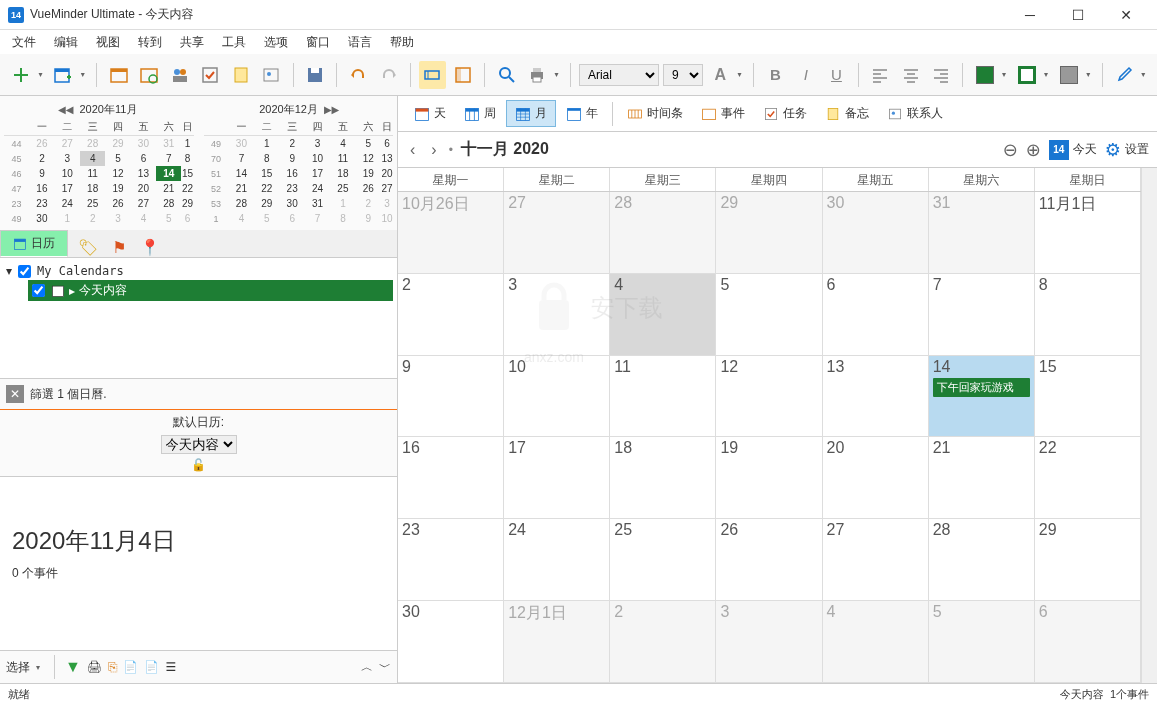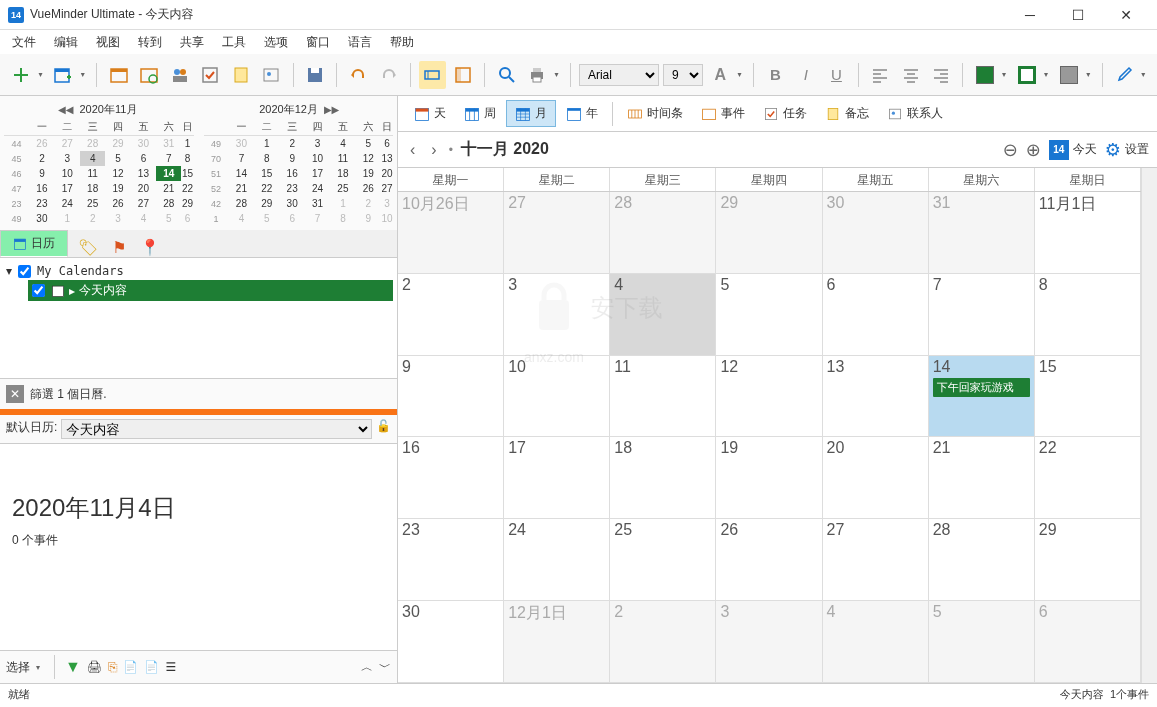--- a/index.html
+++ b/index.html
@@ -35,21 +35,21 @@
 .tabs { display: flex; border-bottom: 1px solid #ccc; background: #f0f0f0; height: 28px; align-items: end; }
 .tab { padding: 4px 12px; display: flex; align-items: center; gap: 4px; cursor: pointer; border: 1px solid transparent; }
 .tab.active { background: #86efac; border: 1px solid #ccc; border-bottom: 1px solid #fff; }
 .tab-icons { display: flex; gap: 14px; padding: 0 10px; align-items: center; }
 .caltree { flex: 0 0 auto; padding: 4px; background: #fff; min-height: 120px; }
 .tree-row { display: flex; align-items: center; gap: 4px; padding: 2px; }
 .tree-row.sel { background: #1e7e34; color: #fff; }
 .tree-row input[type=checkbox] { margin: 0 2px; }
 .filter-bar { padding: 6px; display: flex; align-items: center; gap: 6px; border-top: 1px solid #ccc; }
 .filter-bar .close { width: 18px; height: 18px; background: #888; color: #fff; display: flex; align-items: center; justify-content: center; cursor: pointer; }
-.default-cal { padding: 4px 6px; display: flex; align-items: flex-start; gap: 4px; border-top: 6px solid #f97316; }
+.default-cal { padding: 4px 6px; display: flex; align-items: center; gap: 4px; border-top: 1px solid #f97316; flex-direction: column; }
 .default-cal select { flex: 1; height: 20px; border: 1px solid #ccc; }
 .detail-panel { padding: 12px; background: #fff; border-top: 1px solid #ccc; flex: 1; }
 .detail-date { font-size: 24px; margin-bottom: 8px; margin-top: 36px; }
 .bottom-tools { padding: 4px 6px; display: flex; align-items: center; gap: 6px; border-top: 1px solid #ccc; }
 .right { flex: 1; display: flex; flex-direction: column; }
 .viewbar { height: 36px; display: flex; align-items: center; padding: 0 8px; gap: 2px; border-bottom: 1px solid #ccc; }
 .viewbtn { display: flex; align-items: center; gap: 4px; padding: 4px 8px; cursor: pointer; }
 .viewbtn.active { background: #cde6f7; border: 1px solid #7ab8e0; }
 .navbar { height: 36px; display: flex; align-items: center; padding: 0 8px; gap: 8px; border-bottom: 1px solid #ccc; }
 .navbar .arr { font-size: 16px; color: #666; cursor: pointer; padding: 0 4px; }
@@ -389,21 +389,21 @@
                 <td class="wknum">52</td>
                 <td class="">21</td>
                 <td class="">22</td>
                 <td class="">23</td>
                 <td class="">24</td>
                 <td class="">25</td>
                 <td class="">26</td>
                 <td class="">27</td>
               </tr>
               <tr>
-                <td class="wknum">42</td>
+                <td class="wknum">53</td>
                 <td class="">28</td>
                 <td class="">29</td>
                 <td class="">30</td>
                 <td class="">31</td>
                 <td class="dim">1</td>
                 <td class="dim">2</td>
                 <td class="dim">3</td>
               </tr>
               <tr>
                 <td class="wknum">1</td>

